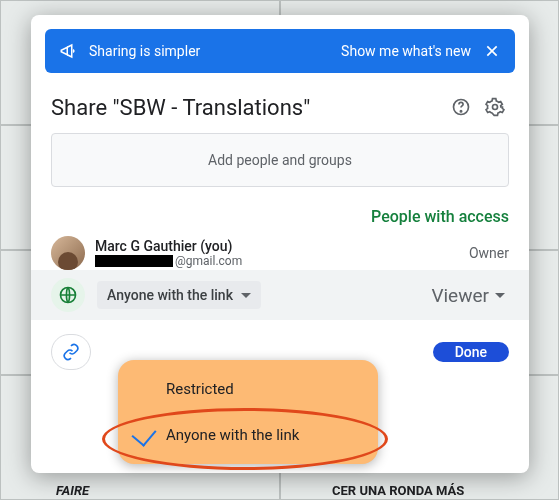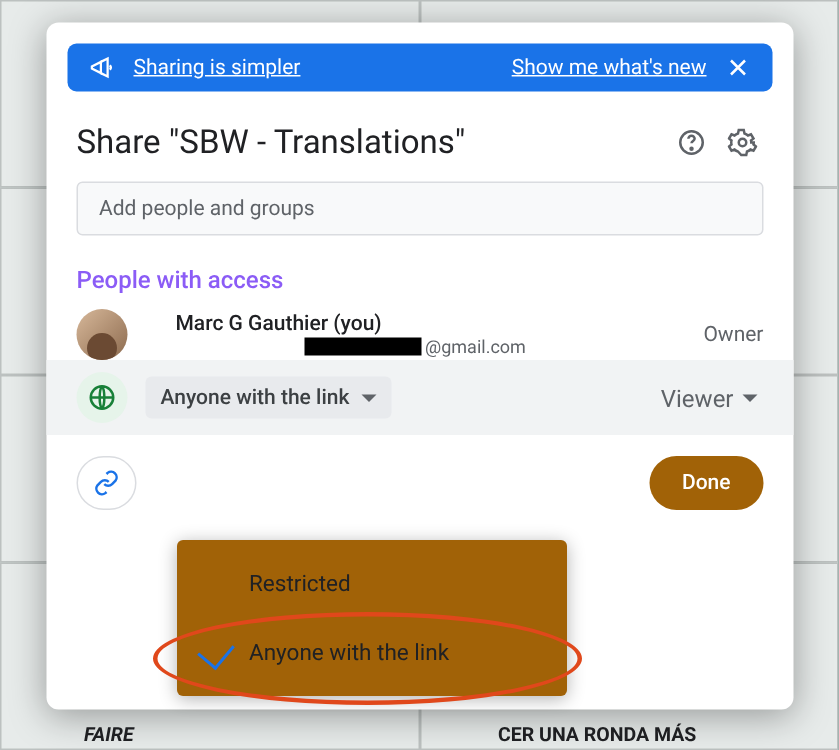--- a/index.html
+++ b/index.html
@@ -34,28 +34,27 @@
     background: #fff;
     border-radius: 8px;
     box-shadow: 0 4px 24px rgba(0,0,0,0.35);
     overflow: visible;
     padding-bottom: 16px;
   }
   .banner {
     margin: 14px 14px 0 14px;
     background: #1a73e8;
     border-radius: 6px;
-    height: 32px;
+    height: 44px;
     display: flex;
     align-items: center;
     color: #fff;
     font-size: 14px;
     padding: 0 14px;
     gap: 12px;
-    text-decoration: underline;
   }
   .banner .megaphone { width: 18px; height: 18px; display:flex; align-items:center; justify-content:center; }
   .banner .spacer { flex: 1; }
   .banner .close { width: 18px; height: 18px; cursor: pointer; display:flex; align-items:center; justify-content:center; }
   .header {
     display: flex;
     align-items: center;
     padding: 20px 20px 12px 20px;
   }
   .header h2 {
@@ -70,61 +69,63 @@
     border-radius: 50%;
     display: flex;
     align-items: center;
     justify-content: center;
     color: #5f6368;
     cursor: pointer;
     margin-left: 6px;
   }
   .input-row {
     margin: 0 20px;
-    height: 36px;
+    height: 54px;
     border: 1px solid #dadce0;
     border-radius: 4px;
     display: flex;
     align-items: center;
     padding: 0 14px;
     color: #5f6368;
     font-size: 14px;
     background: #f8f9fa;
+    justify-content: center;
   }
   .section-title {
     margin: 20px 20px 10px 20px;
     font-size: 16px;
-    color: #8b5cf6;
+    color: #15803d;
     font-weight: 500;
+    text-align: right;
   }
   .person-row {
     display: flex;
     align-items: center;
     padding: 0 20px;
-    gap: 32px;
+    gap: 10px;
   }
   .avatar {
     width: 34px;
     height: 34px;
     border-radius: 50%;
     background: linear-gradient(135deg,#d7b89a,#8c6a4e);
     position: relative;
     overflow: hidden;
   }
   .avatar::after {
     content:"";
     position:absolute;
     bottom:-2px; left:50%;
     transform:translateX(-50%);
     width:20px;height:20px;border-radius:50%;
     background:#6b4a33;
   }
   .person-info { flex: 1; }
   .person-name { font-size: 14px; font-weight: 500; color: #202124; }
-  .person-email { font-size: 12px; color: #5f6368; display:flex; align-items:center;justify-content:center; }
+  .person-email { font-size: 12px; color: #5f6368; display:flex; align-items:center; }
   .redact { display:inline-block; width:78px; height:12px; background:#000; margin-right:2px; }
   .role { font-size: 14px; color: #5f6368; }
   .general-row {
     display: flex;
     align-items: center;
     padding: 8px 20px;
     background: #f1f3f4;
     margin: 0 0;
     gap: 12px;
   }
@@ -144,21 +145,21 @@
     font-size: 14px;
     font-weight: 500;
     color: #3c4043;
     display: flex;
     align-items: center;
     gap: 8px;
     cursor: pointer;
   }
   .viewer-btn {
     margin-left: auto;
-    font-size: 16px;
+    font-size: 19px;
     color: #5f6368;
     display: flex;
     align-items: center;
     gap: 6px;
     cursor: pointer;
     padding-right: 4px;
   }
   .tri {
     width: 0; height: 0;
     border-left: 5px solid transparent;
@@ -176,38 +177,38 @@
     border: 1px solid #dadce0;
     border-radius: 18px;
     display: flex;
     align-items: center;
     justify-content: center;
     color: #1a73e8;
     cursor: pointer;
   }
   .done-btn {
     margin-left: auto;
-    background: #a16207;
+    background: #1d4ed8;
     color: #fff;
     border-radius: 20px;
-    height: 36px;
+    height: 20px;
     padding: 0 22px;
     font-size: 14px;
     font-weight: 500;
     display: flex;
     align-items: center;
     cursor: pointer;
   }
   .dropdown {
     position: absolute;
     top: 360px;
     left: 118px;
     width: 260px;
-    background: #a16207;
-    border-radius: 4px;
+    background: #fdba74;
+    border-radius: 16px;
     box-shadow: 0 2px 12px rgba(0,0,0,0.3);
     padding: 6px 0;
     z-index: 10;
   }
   .dropdown-item {
     height: 46px;
     display: flex;
     align-items: center;
     padding: 0 16px 0 48px;
     font-size: 15px;

